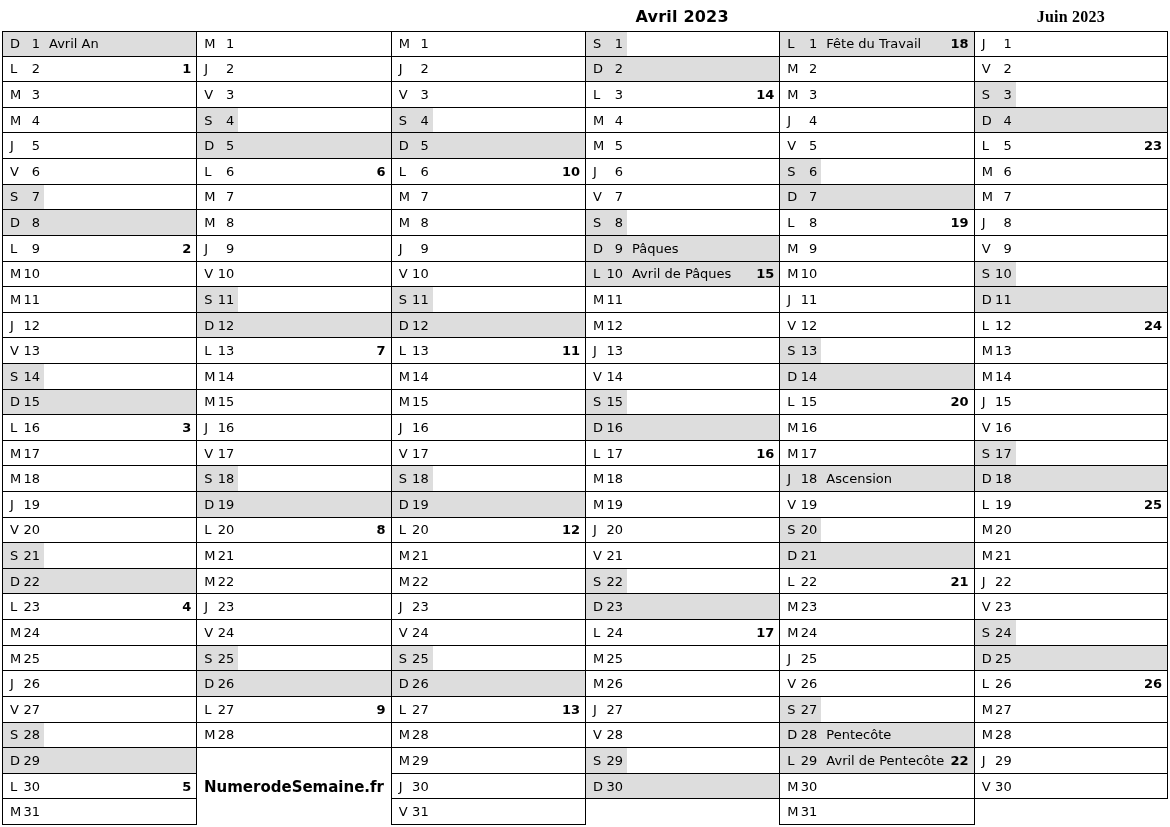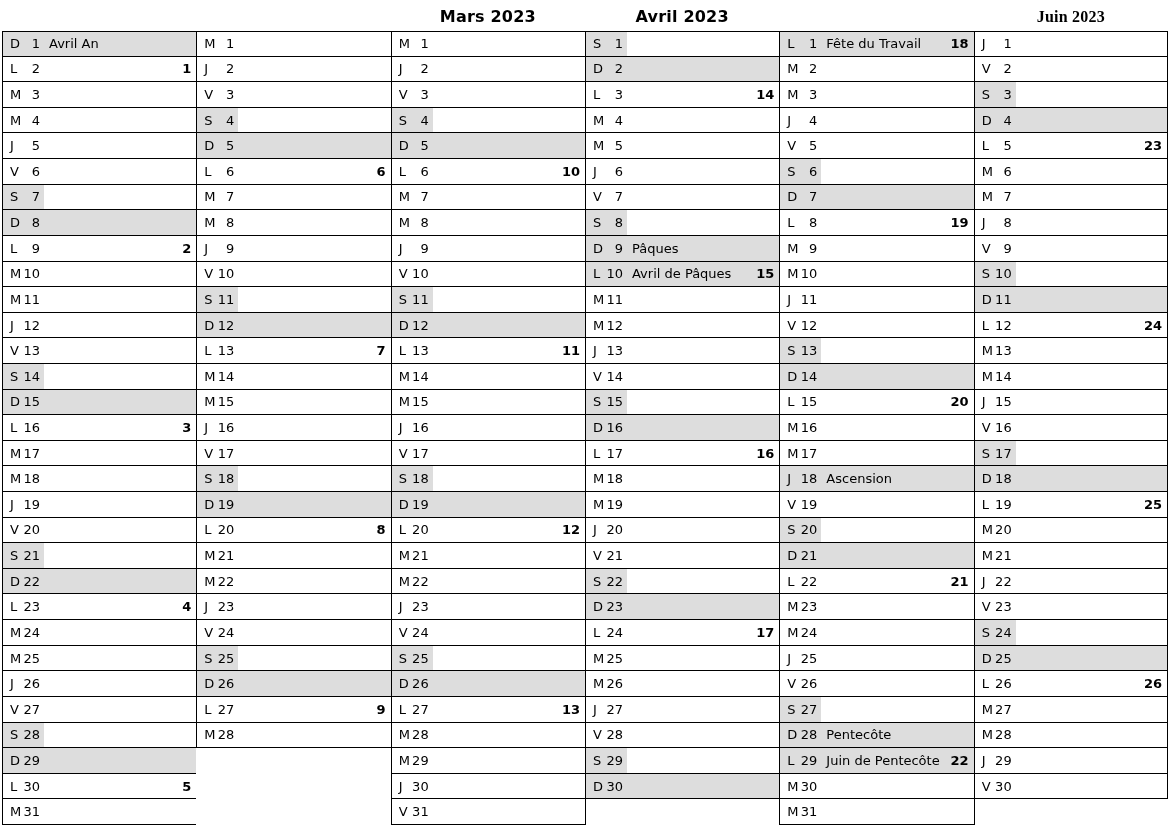--- a/index.html
+++ b/index.html
@@ -295,21 +295,21 @@
     </div>
     <div class="cell" style="grid-area: 28 / 2;">
       <div class="dl">L</div>
       <div class="num">27</div>
       <div class="wk">9</div>
     </div>
     <div class="cell" style="grid-area: 29 / 2;">
       <div class="dl">M</div>
       <div class="num">28</div>
     </div>
-    <div class="month-title" style="grid-area: 1 / 3;">Mars 2023</div>
+    <div class="site-footer" style="grid-area: 30 / 2 / 33;">NumerodeSemaine.fr</div>
     <div class="cell row1" style="grid-area: 2 / 3;">
       <div class="dl">M</div>
       <div class="num">1</div>
     </div>
     <div class="cell" style="grid-area: 3 / 3;">
       <div class="dl">J</div>
       <div class="num">2</div>
     </div>
     <div class="cell" style="grid-area: 4 / 3;">
       <div class="dl">V</div>
@@ -674,21 +674,21 @@
       <div class="num">27</div>
     </div>
     <div class="cell full" style="grid-area: 29 / 5;">
       <div class="dl">D</div>
       <div class="num">28</div>
       <div class="hol">Pentecôte</div>
     </div>
     <div class="cell full" style="grid-area: 30 / 5;">
       <div class="dl">L</div>
       <div class="num">29</div>
-      <div class="hol">Juin de Pentecôte</div>
+      <div class="hol">Avril de Pentecôte</div>
       <div class="wk">22</div>
     </div>
     <div class="cell" style="grid-area: 31 / 5;">
       <div class="dl">M</div>
       <div class="num">30</div>
     </div>
     <div class="cell" style="grid-area: 32 / 5;">
       <div class="dl">M</div>
       <div class="num">31</div>
     </div>

